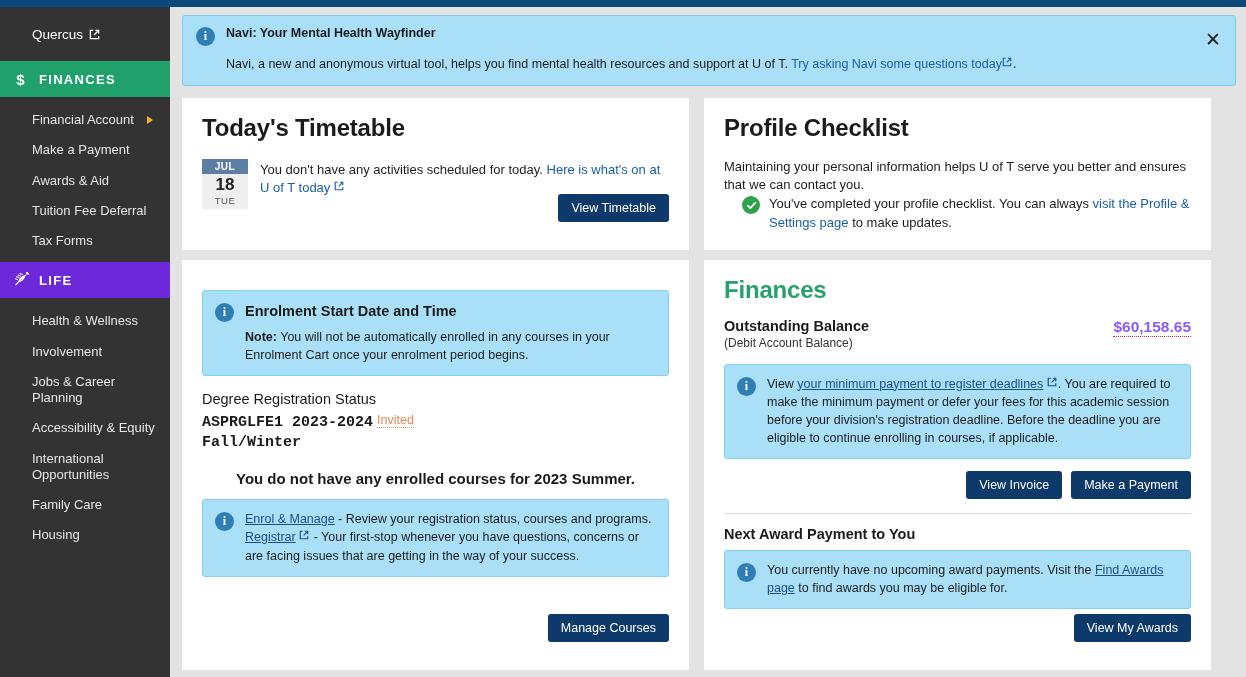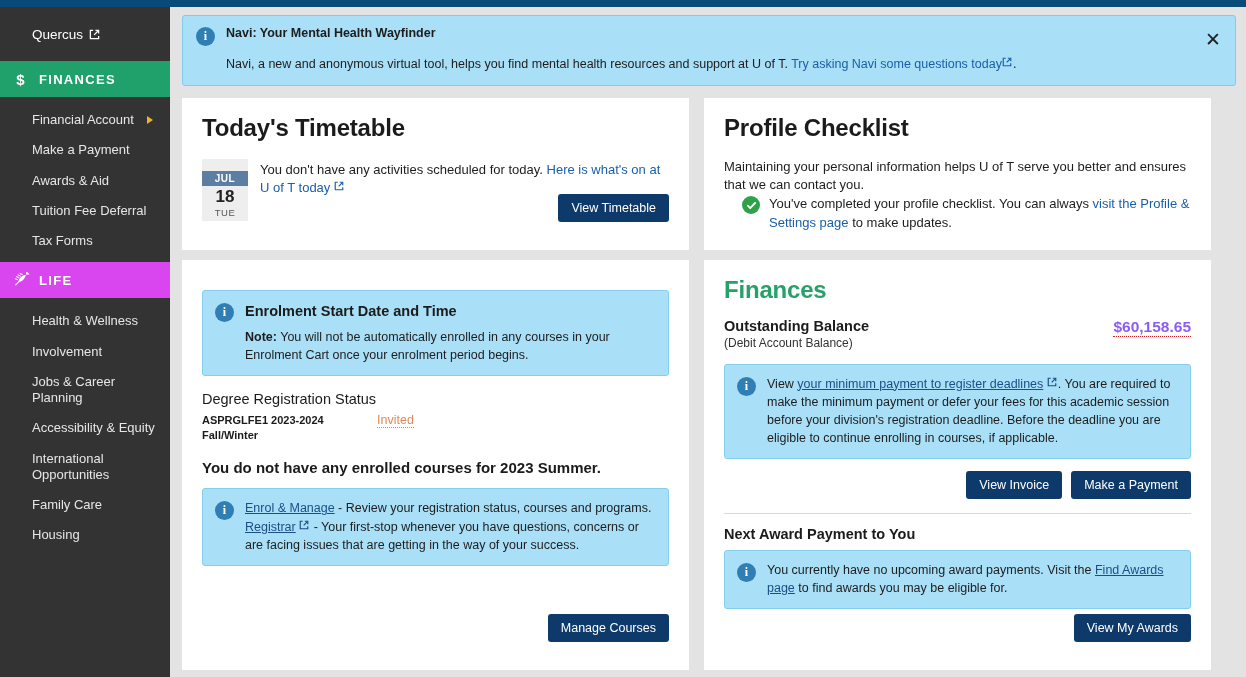--- a/index.html
+++ b/index.html
@@ -31,21 +31,21 @@
   }
   .ext-ico { display: inline-block; width: 11px; height: 11px; position: relative; }
   .ext-ico svg { display:block; }
 
   .nav-header {
     height: 36px; display: flex; align-items: center; gap: 9px;
     padding-left: 12px; color: #ffffff;
     font-size: 13px; letter-spacing: 1.3px; font-weight: 600;
   }
   .nav-header.finances { background: #20a06b; }
-  .nav-header.life { background: #d946ef; }
+  .nav-header.life { background: #6d28d9; }
   .nav-header .glyph { width: 18px; text-align: center; font-size: 15px; font-weight: 700; }
 
   .nav-list { padding: 8px 0 6px 0; }
   .nav-item {
     display: flex; align-items: center; justify-content: flex-start;
     padding: 7px 10px 7px 32px; color: #e6e6e6; font-size: 13px;
     cursor: pointer; line-height: 1.25; position: relative;
   }
   .nav-item .caret {
     position: absolute; left: 147px; top: 50%; transform: translateY(-50%);
@@ -88,21 +88,21 @@
   .card.academics { height: 410px; }
   .card.finances { height: 410px; }
 
   .card-title { font-size: 24px; font-weight: 700; color: #1b1b1b; letter-spacing: -.2px; }
   .card-title.academics { color: #57b1d4; }
   .card-title.finances { color: #27a169; }
 
   
   .tt-row { display: flex; gap: 12px; margin-top: 17px; }
   .datebox { width: 46px; flex: 0 0 46px; background: #eeeeee; text-align: center; }
-  .datebox .m { background: #5d7ea3; color: #fff; font-size: 10px; font-weight: 700; padding: 2px 0; letter-spacing: .6px; margin-top: 12px; }
+  .datebox .m { background: #5d7ea3; color: #fff; font-size: 10px; font-weight: 700; padding: 2px 0; letter-spacing: .6px; }
   .datebox .d { font-size: 17px; font-weight: 700; color: #222; padding-top: 1px; }
   .datebox .w { font-size: 9.5px; color: #555; padding-bottom: 3px; letter-spacing: .5px; }
   .tt-text { font-size: 13px; color: #1d1d1d; line-height: 1.45; padding-top: 2px; }
 
   .btn {
     background: #0d3a6b; color: #fff; border: none; border-radius: 3px;
     font-size: 12.5px; padding: 7px 13px; cursor: pointer;
     font-family: "Liberation Sans", sans-serif;
   }
   .btn-row { position: absolute; right: 20px; bottom: 28px; display: flex; gap: 9px; }
@@ -126,23 +126,23 @@
   .infobox .info-circle { margin-top: 2px; }
   .infobox-content { font-size: 12.5px; color: #1d1d1d; line-height: 1.45; }
   .ib-title { font-size: 14.5px; font-weight: 700; color: #1b1b1b; margin-bottom: 6px; }
   .ib-p { margin-bottom: 9px; }
   .ib-p:last-child { margin-bottom: 0; }
   .ul-link { color: #1a4f86; text-decoration: underline; cursor: pointer; }
 
   
   .sec-head { font-size: 14.5px; font-weight: 400; color: #1b1b1b; margin-top: 15px; }
   .reg-row { display: flex; margin-top: 6px; }
-  .reg-left { font-size: 11px; font-weight: 700; color: #1b1b1b; line-height: 1.35; width: 175px; }
+  .reg-left { font-size: 15px; font-weight: 700; color: #1b1b1b; line-height: 1.35; width: 175px; font-family: Liberation Mono, monospace; }
   .reg-status { font-size: 12.5px; color: #e08a5a; border-bottom: 1px dotted #e08a5a; align-self: flex-start; }
-  .no-courses { font-size: 15px; font-weight: 700; color: #1b1b1b; margin-top: 17px; margin-bottom: 12px; }
+  .no-courses { font-size: 15px; font-weight: 700; color: #1b1b1b; margin-top: 17px; margin-bottom: 12px; text-align: center; }
 
   
   .bal-row { display: flex; justify-content: space-between; align-items: flex-start; margin-top: 14px; }
   .bal-label { font-size: 14.5px; font-weight: 700; color: #1b1b1b; }
   .bal-sub { font-size: 12px; color: #333; margin-top: 2px; }
   .bal-amount { font-size: 15.5px; font-weight: 700; color: #8b5cf6; border-bottom: 1px dotted #d62027; }
   .fin-divider { border-top: 1px solid #d9d9d9; margin-top: 50px; }
   .awards-head { font-size: 14.5px; font-weight: 700; color: #1b1b1b; margin-top: 12px; margin-bottom: 8px; }
 </style>
 </head>

